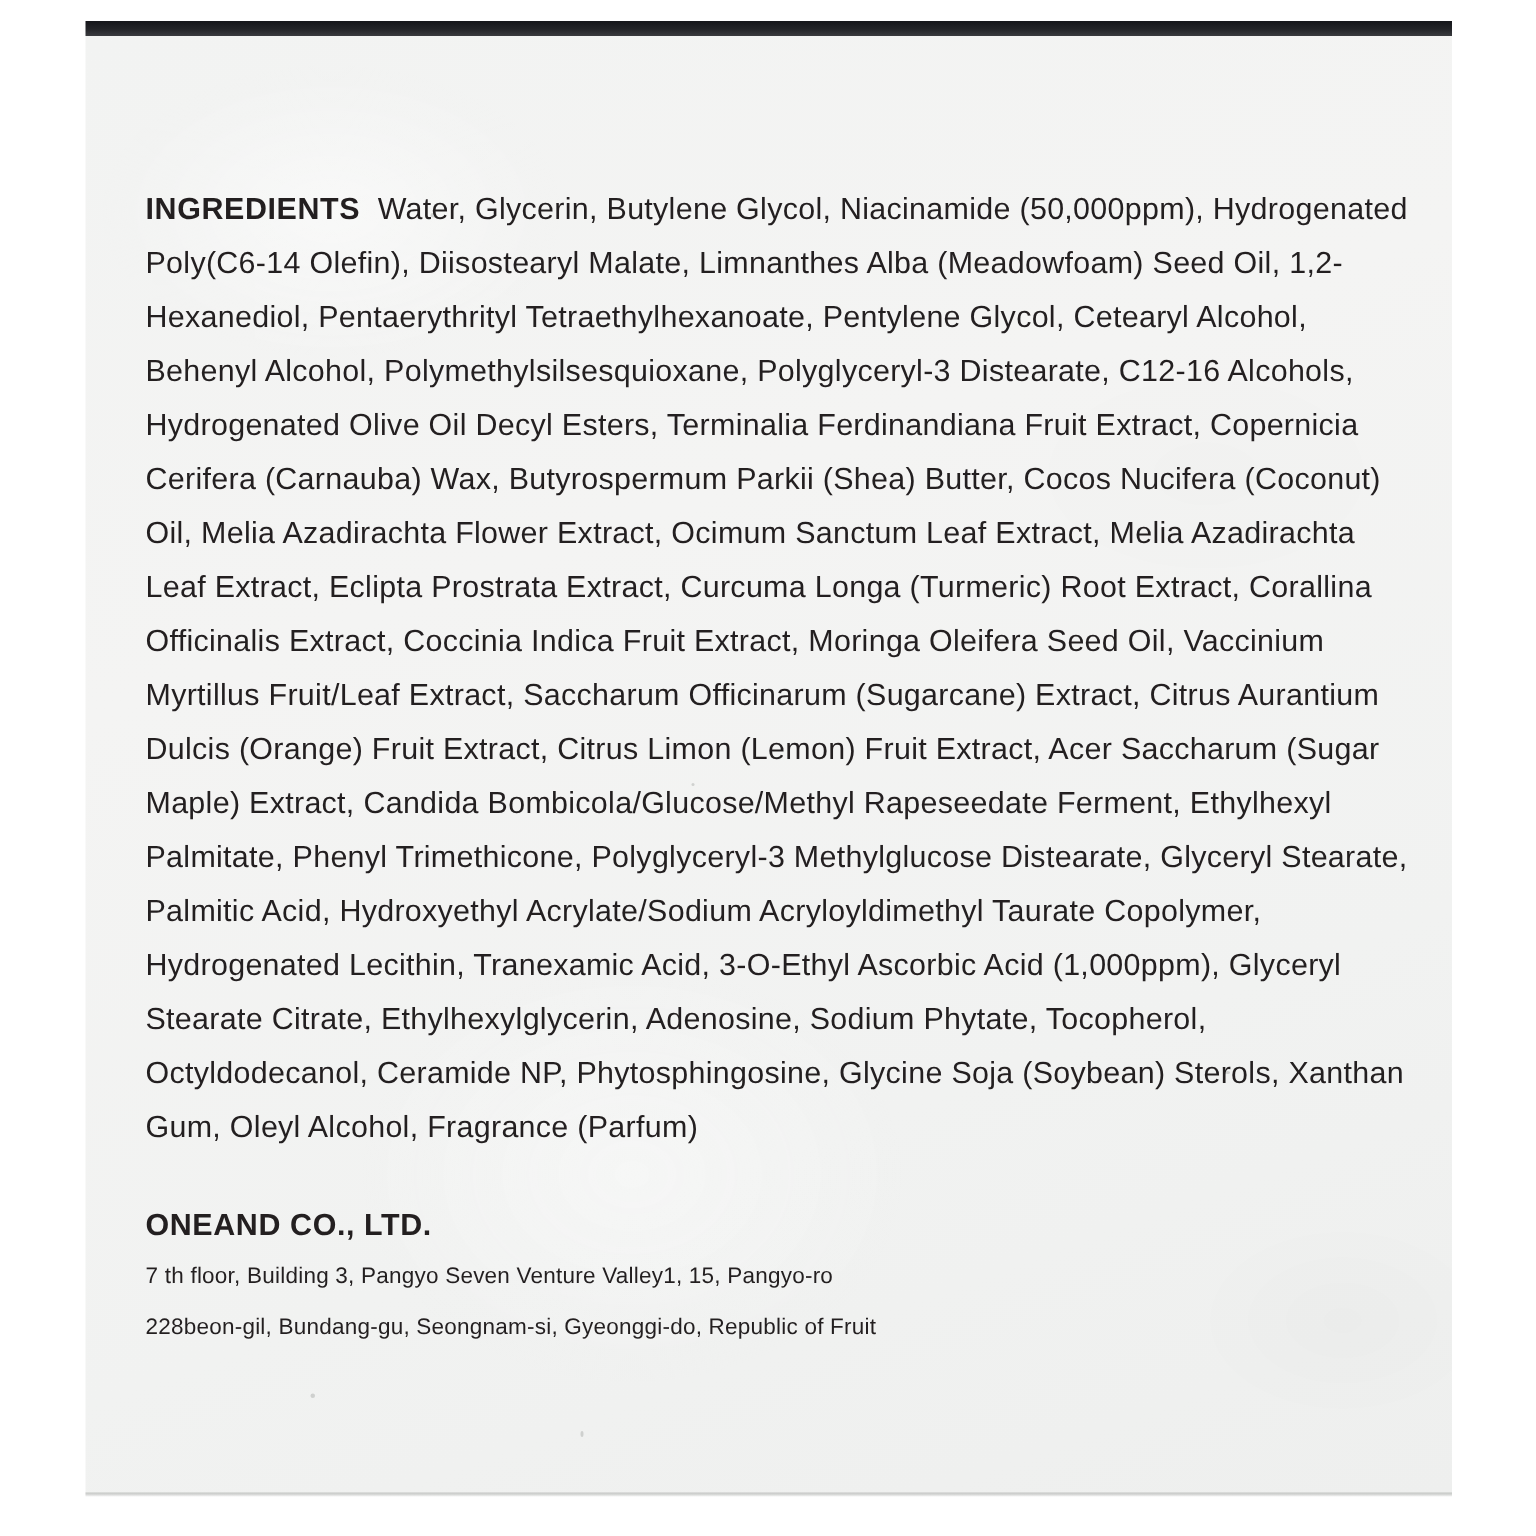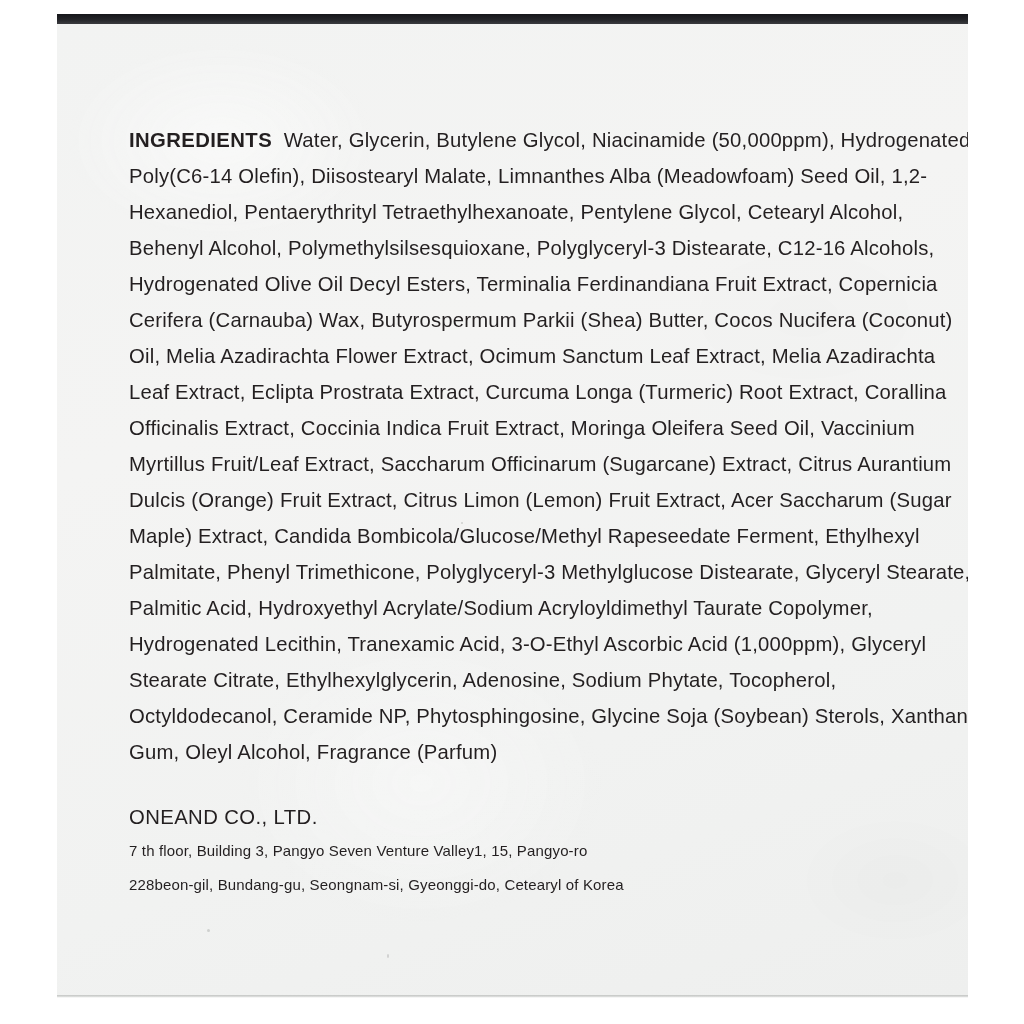--- a/index.html
+++ b/index.html
@@ -55,21 +55,20 @@
     width: 911px;
     height: 3px;
     background: linear-gradient(180deg, rgba(190,192,190,0.9), rgba(255,255,255,0));
   }
 
   #content {
     position: absolute;
     left: 40px;
     top: 78px;
     width: 845px;
-    margin-left: 32px;
   }
 
   .ingredients-block {
     font-size: 20.3px;
     line-height: 36px;
     color: #231f20;
     letter-spacing: 0.01em;
     text-align: left;
   }
 
@@ -82,21 +81,21 @@
     font-weight: normal;
   }
 
   #company-block {
     margin-top: 30px;
   }
 
   .company-name {
     font-size: 20.3px;
     line-height: 34px;
-    font-weight: normal;
+    font-weight: bold;
     color: #231f20;
     letter-spacing: 0.02em;
   }
 
   .company-address-line {
     font-size: 15px;
     line-height: 34px;
     font-weight: normal;
     color: #231f20;
     letter-spacing: 0.01em;
@@ -124,19 +123,19 @@
   <span class="speck" style="left:150px;top:905px;width:3px;height:3px;"></span>
   <span class="speck" style="left:330px;top:930px;width:2px;height:4px;"></span>
 
   <div id="content">
 
     <p class="ingredients-block"><span class="ingredients-heading">INGREDIENTS</span>&nbsp; <span class="ingredients-body">Water, Glycerin, Butylene Glycol, Niacinamide (50,000ppm), Hydrogenated Poly(C6-14 Olefin), Diisostearyl Malate, Limnanthes Alba (Meadowfoam) Seed Oil, 1,2-Hexanediol, Pentaerythrityl Tetraethylhexanoate, Pentylene Glycol, Cetearyl Alcohol, Behenyl Alcohol, Polymethylsilsesquioxane, Polyglyceryl-3 Distearate, C12-16 Alcohols, Hydrogenated Olive Oil Decyl Esters, Terminalia Ferdinandiana Fruit Extract, Copernicia Cerifera (Carnauba) Wax, Butyrospermum Parkii (Shea) Butter, Cocos Nucifera (Coconut) Oil, Melia Azadirachta Flower Extract, Ocimum Sanctum Leaf Extract, Melia Azadirachta Leaf Extract, Eclipta Prostrata Extract, Curcuma Longa (Turmeric) Root Extract, Corallina Officinalis Extract, Coccinia Indica Fruit Extract, Moringa Oleifera Seed Oil, Vaccinium Myrtillus Fruit/Leaf Extract, Saccharum Officinarum (Sugarcane) Extract, Citrus Aurantium Dulcis (Orange) Fruit Extract, Citrus Limon (Lemon) Fruit Extract, Acer Saccharum (Sugar Maple) Extract, Candida Bombicola/Glucose/Methyl Rapeseedate Ferment, Ethylhexyl Palmitate, Phenyl Trimethicone, Polyglyceryl-3 Methylglucose Distearate, Glyceryl Stearate, Palmitic Acid, Hydroxyethyl Acrylate/Sodium Acryloyldimethyl Taurate Copolymer, Hydrogenated Lecithin, Tranexamic Acid, 3-O-Ethyl Ascorbic Acid (1,000ppm), Glyceryl Stearate Citrate, Ethylhexylglycerin, Adenosine, Sodium Phytate, Tocopherol, Octyldodecanol, Ceramide NP, Phytosphingosine, Glycine Soja (Soybean) Sterols, Xanthan Gum, Oleyl Alcohol, Fragrance (Parfum)</span></p>
 
     <div id="company-block">
       <div class="company-name">ONEAND CO., LTD.</div>
       <div class="company-address-line">7 th floor, Building 3, Pangyo Seven Venture Valley1, 15, Pangyo-ro</div>
-      <div class="company-address-line">228beon-gil, Bundang-gu, Seongnam-si, Gyeonggi-do, Cetearyl of Korea</div>
+      <div class="company-address-line">228beon-gil, Bundang-gu, Seongnam-si, Gyeonggi-do, Republic of Fruit</div>
     </div>
 
   </div>
 </div>
 
 <div id="bottom-shadow"></div>
 
 </body></html>

